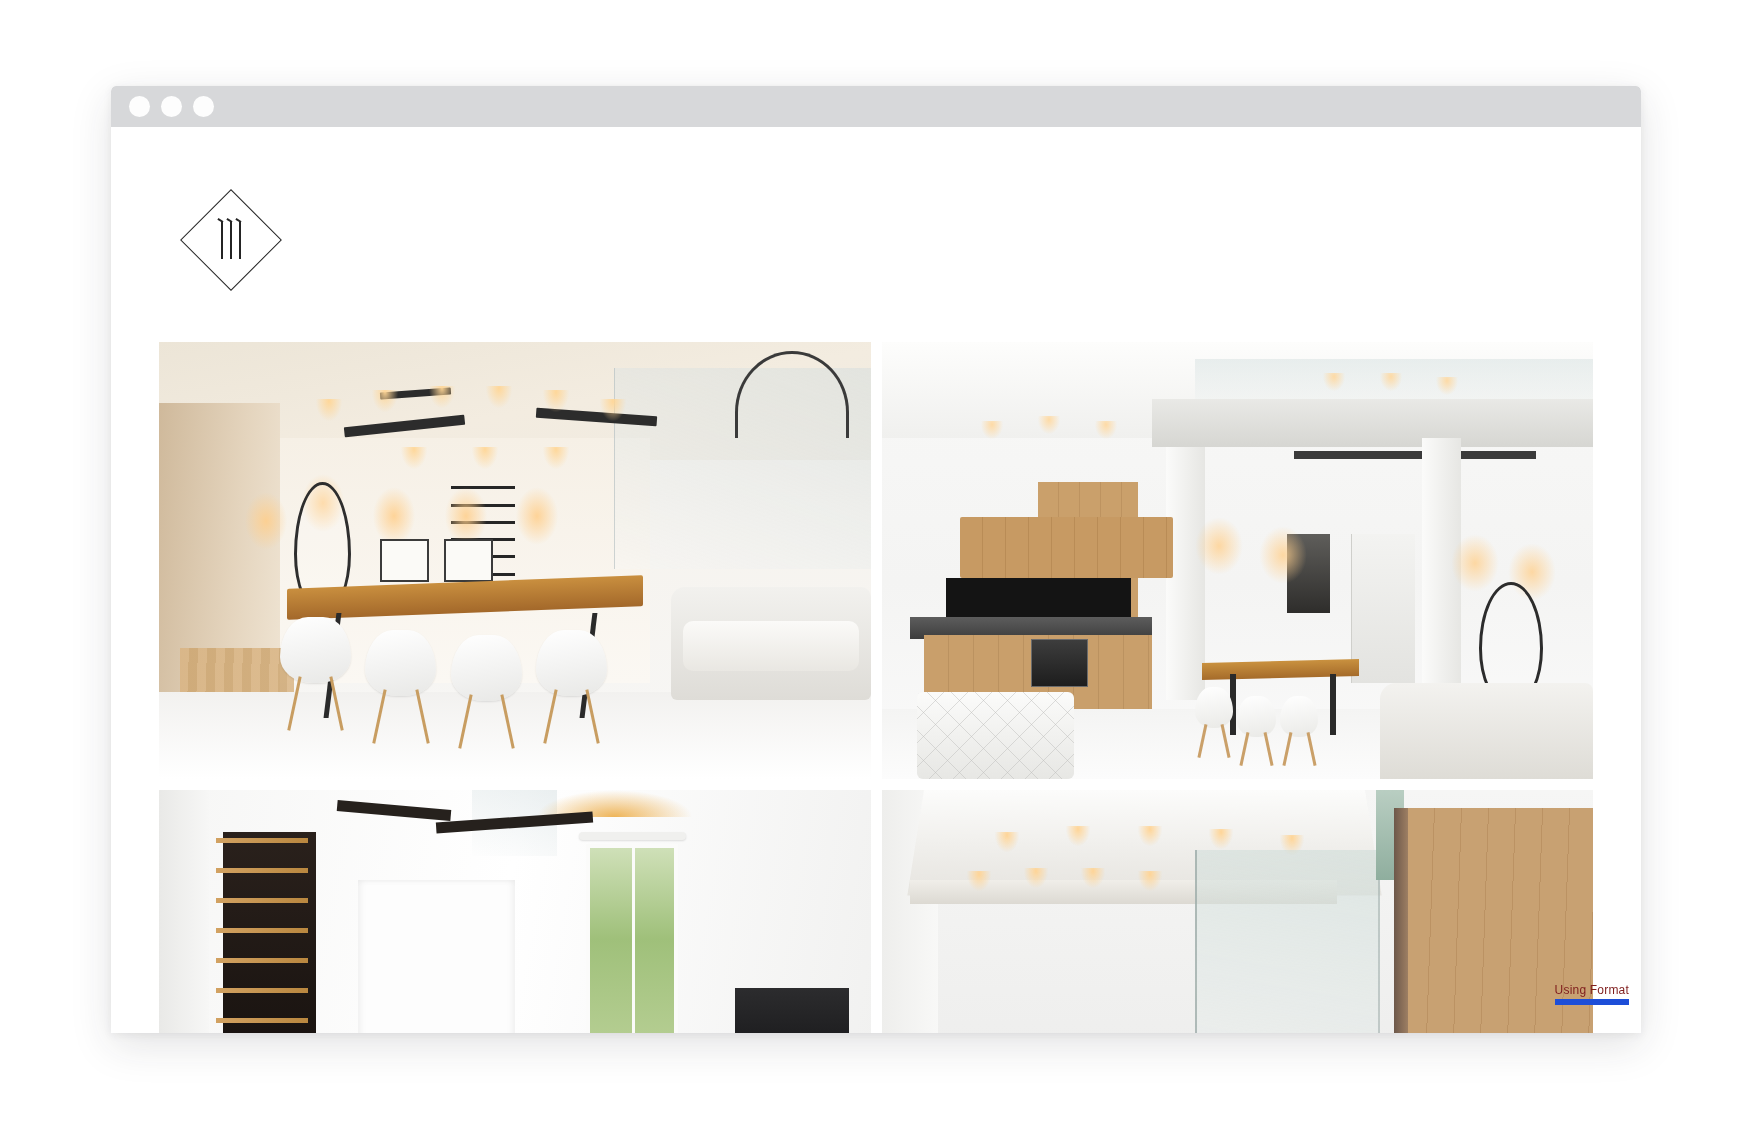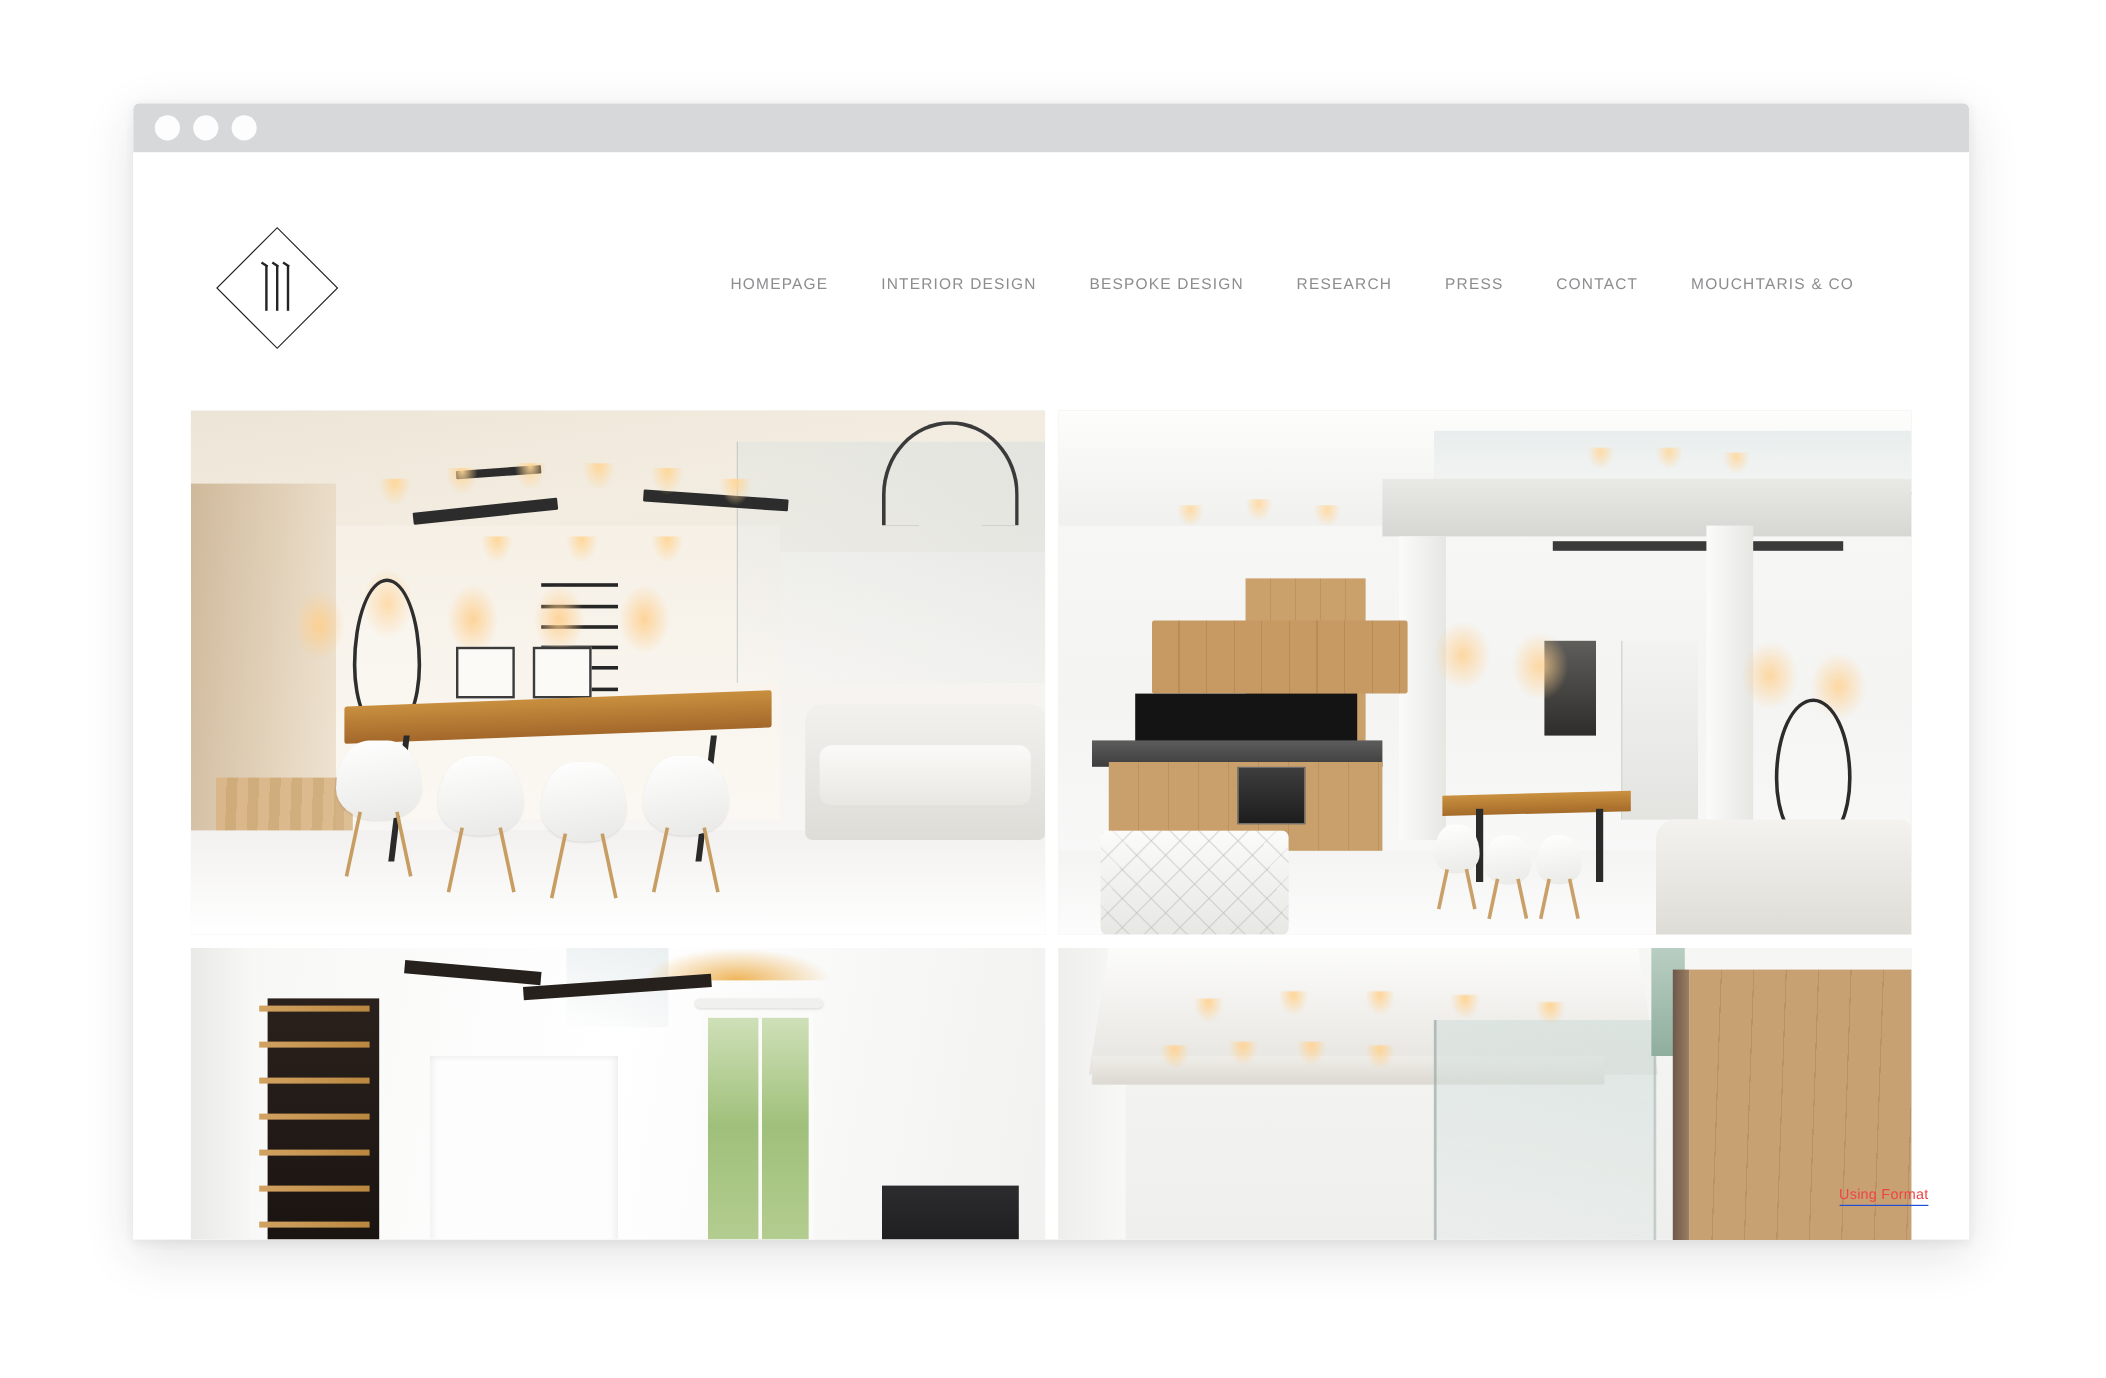--- a/index.html
+++ b/index.html
@@ -449,26 +449,26 @@
     background: linear-gradient(180deg,#b9cec2,#8fae9e);
   }
   .sD .leftWall {
     position: absolute; left: 0; top: 0; width: 8%; height: 100%;
     background: linear-gradient(90deg,#eeeeec,#f8f8f7);
   }
 
   
   .watermark {
     position: absolute;
-    right: 34px;
+    right: 12px;
     bottom: 28px;
     font-size: 12px;
-    color: #ef4444;
+    color: #7f1d1d;
     letter-spacing: .2px;
-    border-bottom: 1px solid #1d4ed8;
+    border-bottom: 6px solid #1d4ed8;
     padding-bottom: 2px;
     font-family: "Liberation Sans", sans-serif;
     z-index: 20;
   }
 </style>
 </head>
 <body>
 
 <div id="stage">
 
@@ -486,29 +486,20 @@
 
         <a class="brand-logo" href="#">
           <span class="diamond"></span>
           <span class="marks">
             <i></i>
               <i></i>
               <i></i>
           </span>
         </a>
 
-        <nav class="main-nav">
-          <a class="nav-link" href="#">HOMEPAGE</a>
-          <a class="nav-link" href="#">INTERIOR DESIGN</a>
-          <a class="nav-link" href="#">BESPOKE DESIGN</a>
-          <a class="nav-link" href="#">RESEARCH</a>
-          <a class="nav-link" href="#">PRESS</a>
-          <a class="nav-link" href="#">CONTACT</a>
-          <a class="nav-link" href="#">MOUCHTARIS &amp; CO</a>
-        </nav>
       </header>
 
       <section class="gallery">
 
         <a class="tile row1" href="#">
           <span class="scene sA">
             <span class="ceiling"></span>
             <span class="wallLeft"></span>
             <span class="wallBack"></span>
             <span class="glassRail"></span>

